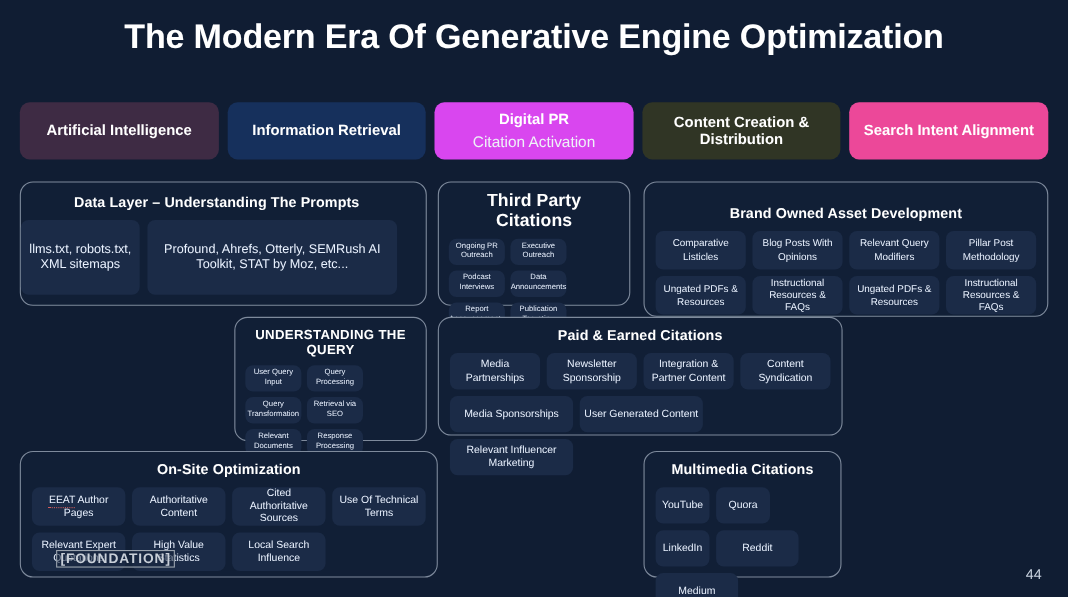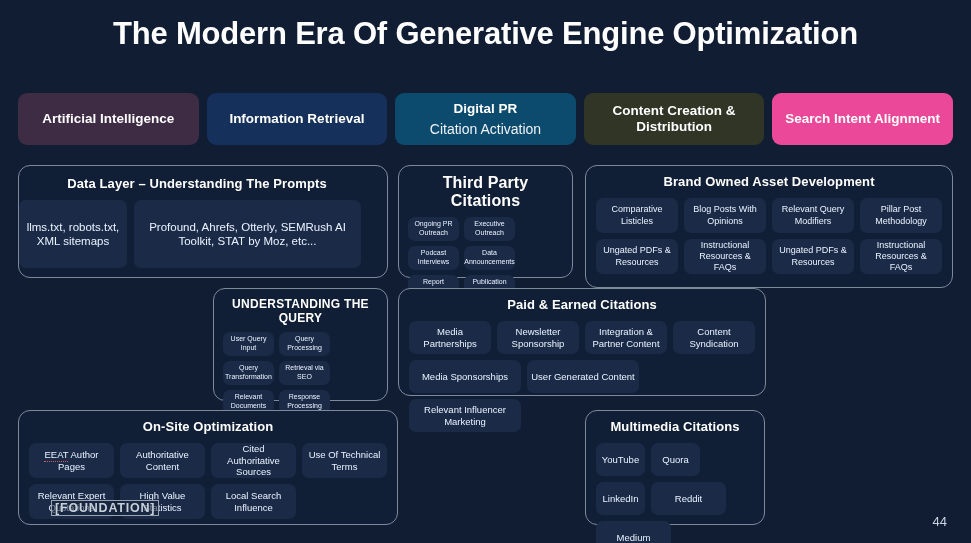--- a/index.html
+++ b/index.html
@@ -114,21 +114,21 @@
   #panel-data-layer .c2 { width: 227px; }
 
   
   #panel-third-party { left: 398px; top: 165px; width: 175px; height: 113px; padding: 8px 9px 9px 9px; }
   #panel-third-party .panel-title { font-size: 16px; margin-bottom: 7px; }
   #panel-third-party .grid { gap: 5px; }
   #panel-third-party .cell { font-size: 7px; width: 51px; height: 24px; }
   #panel-third-party .wide { width: 100%; font-size: 9px; height: 19px; }
 
   
-  #panel-brand { left: 585px; top: 165px; width: 368px; height: 123px; padding: 8px 10px 10px 10px; }
+  #panel-brand { left: 585px; top: 165px; width: 368px; height: 123px; padding: 20px 10px 10px 10px; }
   #panel-brand .grid { gap: 6px; }
   #panel-brand .cell { font-size: 9px; width: 82px; height: 35px; }
 
   
   #panel-query { left: 213px; top: 288px; width: 175px; height: 113px; padding: 8px 9px 9px 9px; }
   #panel-query .panel-title { font-size: 12px; margin-bottom: 7px; text-align: center; }
   #panel-query .grid { gap: 5px; }
   #panel-query .cell { font-size: 7px; width: 51px; height: 24px; }
 
   
@@ -180,21 +180,21 @@
 
   <div class="slide-title">The Modern Era Of Generative Engine Optimization</div>
 
   <div class="pill-row">
     <div class="pill" id="pill-0" style="background: rgb(62, 43, 68);">
       <span class="pill-label">Artificial Intelligence</span>
     </div>
     <div class="pill" id="pill-1" style="background: rgb(22, 48, 92);">
       <span class="pill-label">Information Retrieval</span>
     </div>
-    <div class="pill" id="pill-2" style="background: #0c4a6e;">
+    <div class="pill" id="pill-2" style="background: #d946ef;">
       <span class="pill-label">Digital PR</span>
       <span class="pill-sub">Citation Activation</span>
     </div>
     <div class="pill" id="pill-3" style="background: rgb(48, 53, 37);">
       <span class="pill-label">Content Creation &amp; Distribution</span>
     </div>
     <div class="pill" id="pill-4" style="background: #ec4899;">
       <span class="pill-label">Search Intent Alignment</span>
     </div>
   </div>

